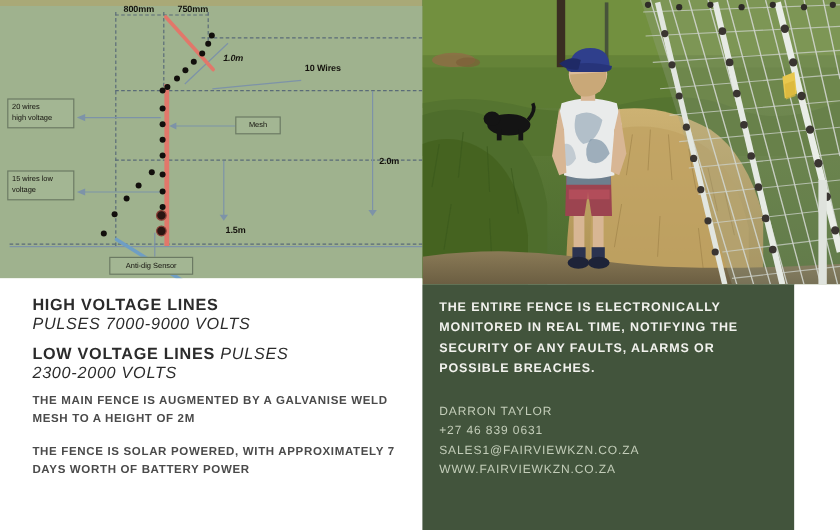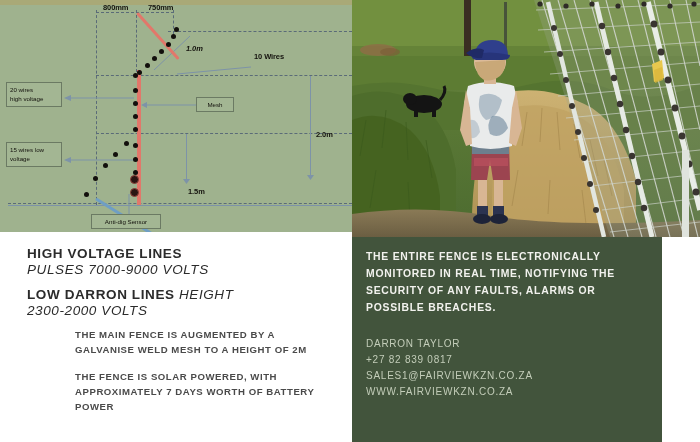--- a/index.html
+++ b/index.html
@@ -62,21 +62,21 @@
 
   
   #left-copy{
     position:absolute; left:0; top:232px; width:352px; height:210px;
     background:#ffffff; padding:14px 22px 0 27px;
   }
   .hd{ font-size:13.5px; font-weight:bold; color:#2b2b2b;
        letter-spacing:0.6px; line-height:1.18; }
   .hd-reg{ font-weight:normal;font-style:italic; }
   .para{ font-size:9.6px; color:#4a4a4a; letter-spacing:0.55px;
-         line-height:1.55; font-weight:bold;margin-left:48px; }
+         line-height:1.55; font-weight:bold; }
   .blk-gap{ height:9px; }
 
   
   #green-panel{
     position:absolute; left:352px; top:237px; width:310px; height:205px;
     background:#42543c; padding:12px 16px 0 14px;
   }
   #right-white{
     position:absolute; left:662px; top:237px; width:38px; height:205px;
     background:#ffffff;
@@ -379,34 +379,34 @@
 
 <div id="left-copy">
   <div class="hd">
     <span>HIGH VOLTAGE LINES</span><br>
     <span class="hd-reg">PULSES 7000-9000 VOLTS</span>
   </div>
 
   <div class="blk-gap"></div>
 
   <div class="hd">
-    <span>LOW DARRON LINES</span><span class="hd-reg"> HEIGHT</span><br>
+    <span>LOW VOLTAGE LINES</span><span class="hd-reg"> PULSES</span><br>
     <span class="hd-reg">2300-2000 VOLTS</span>
   </div>
 
   <div class="blk-gap"></div>
 
   <div class="para">THE MAIN FENCE IS AUGMENTED BY A GALVANISE WELD MESH TO A HEIGHT OF 2M</div>
 
   <div style="height:13px;"></div>
 
   <div class="para">THE FENCE IS SOLAR POWERED, WITH APPROXIMATELY 7 DAYS WORTH OF BATTERY POWER</div>
 </div>
 
 <div id="green-panel">
   <div class="gp-hd">THE ENTIRE FENCE IS ELECTRONICALLY MONITORED IN REAL TIME, NOTIFYING THE SECURITY OF ANY FAULTS, ALARMS OR POSSIBLE BREACHES.</div>
   <div style="height:20px;"></div>
   <div class="gp-contact">DARRON TAYLOR</div>
-  <div class="gp-contact">+27 82 839 0817</div>
+  <div class="gp-contact">+27 46 839 0631</div>
   <div class="gp-contact">SALES1@FAIRVIEWKZN.CO.ZA</div>
   <div class="gp-contact">WWW.FAIRVIEWKZN.CO.ZA</div>
 </div>
 <div id="right-white"></div>
 
 </body></html>

